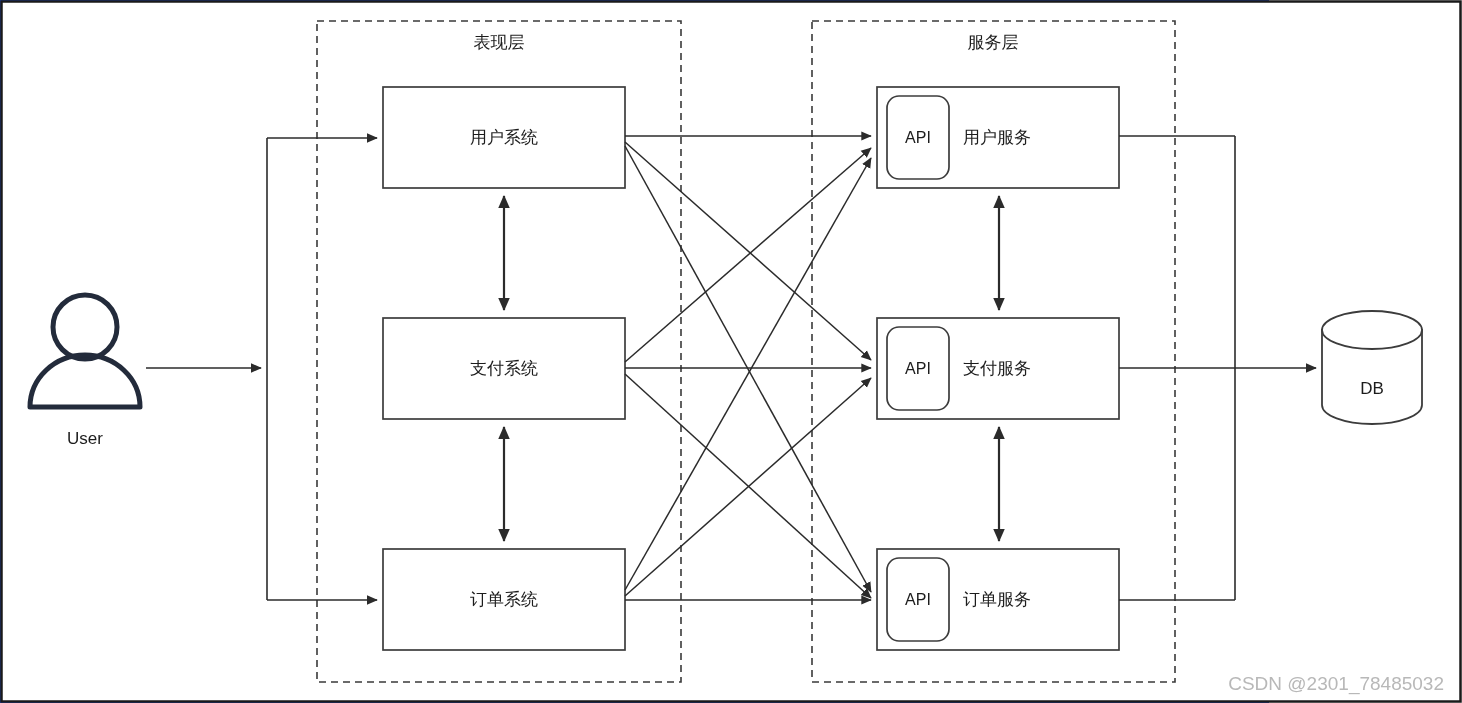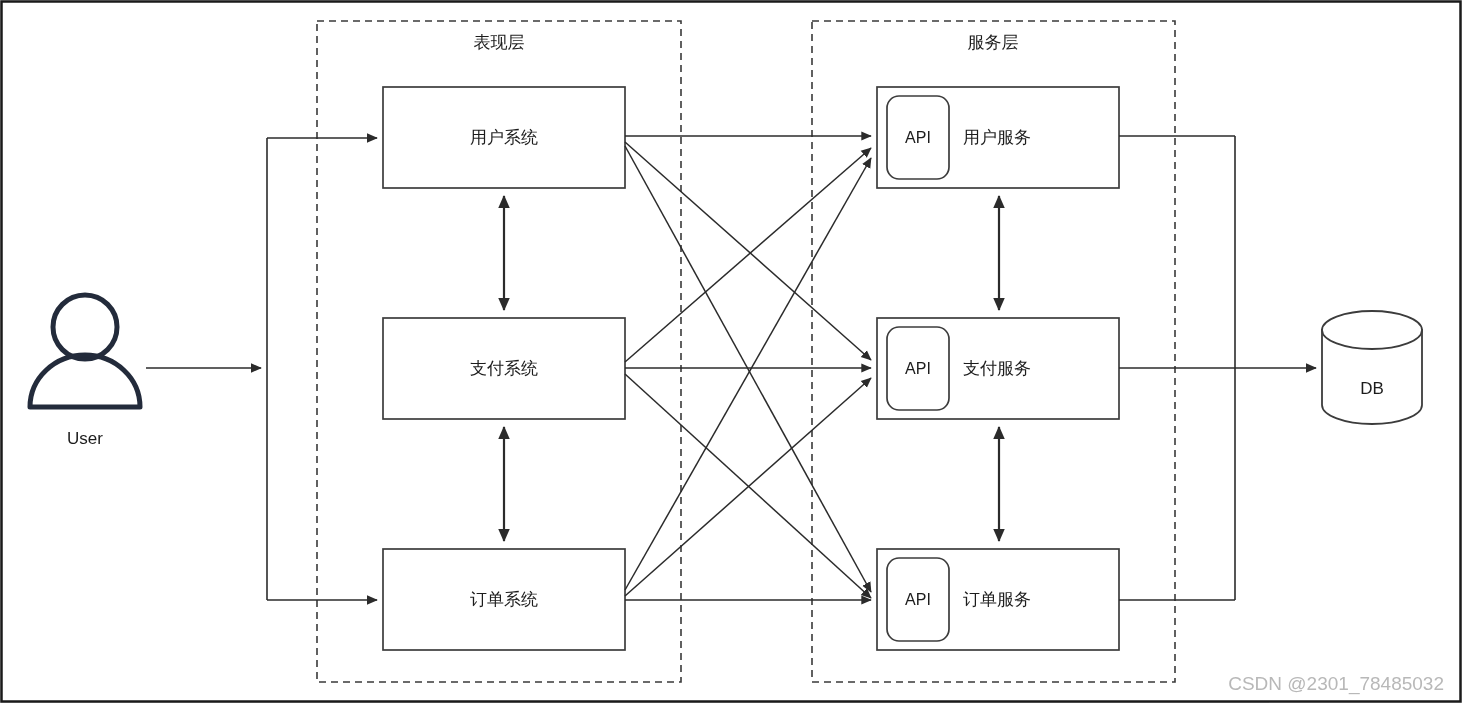--- a/index.html
+++ b/index.html
@@ -11,21 +11,21 @@
   body {
     font-family: "Liberation Sans", sans-serif;
     width: 1462px;
     height: 703px;
     overflow: hidden;
   }
   #diagram-root {
     position: relative;
     width: 1269px;
     height: 703px;
-    background: #e5e5e5;
+    background: #1d4ed8;
   }
   svg#diagram-canvas {
     display: block;
     width: 1462px;
     height: 703px;
   }
   .canvas-border {
     fill: #ffffff;
     stroke: #1a1a1a;
     stroke-width: 2.5;

